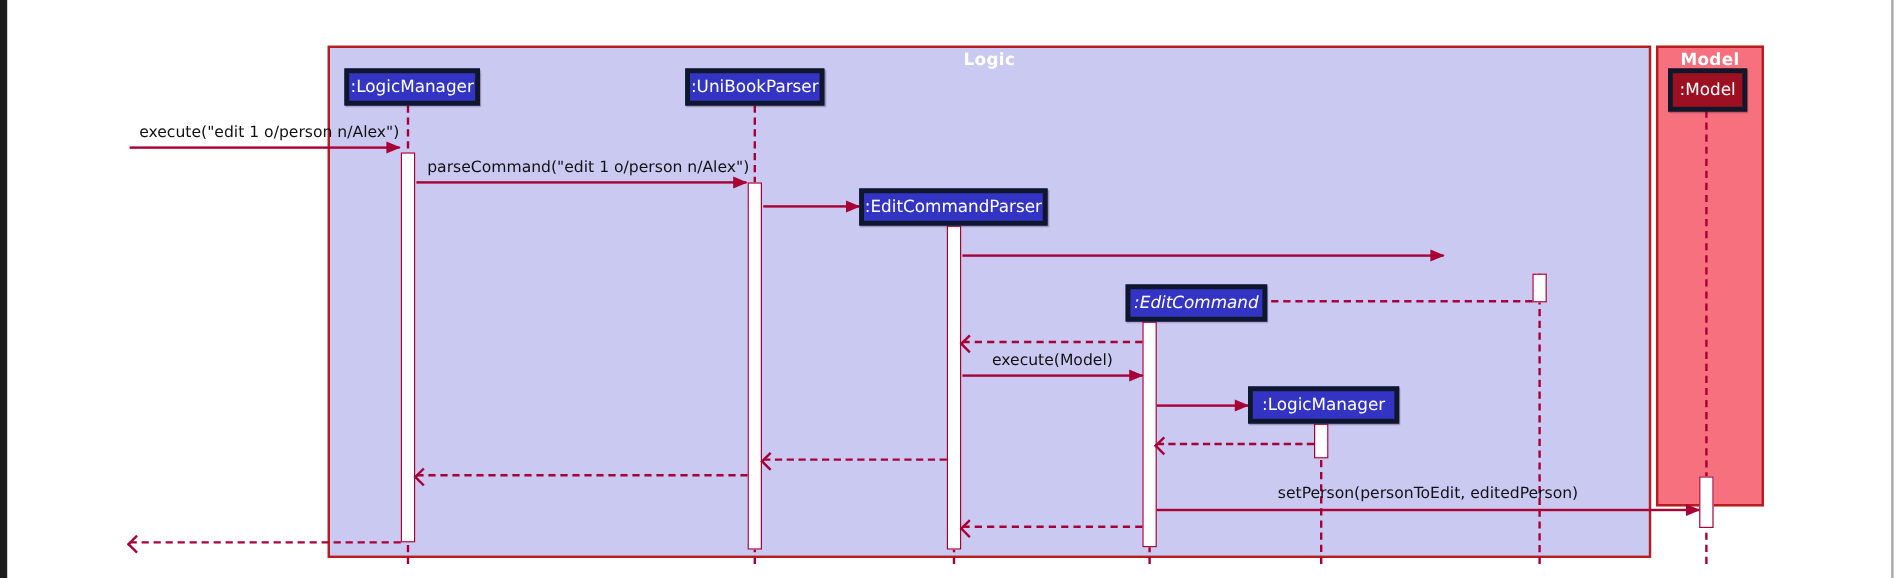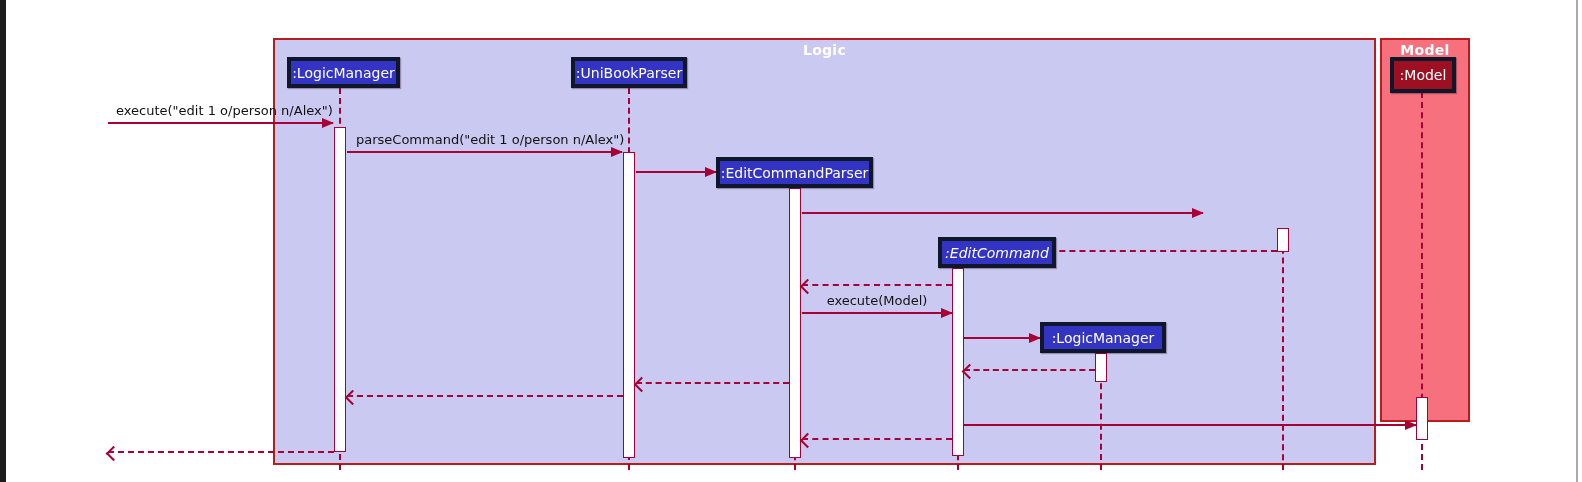--- a/index.html
+++ b/index.html
@@ -87,20 +87,21 @@
   <div class="head-left-open" style="left:964px;top:366px;"></div>
 
   <div class="msg-line dashed" style="left:636px;top:382px;width:153px;"></div>
   <div class="head-left-open" style="left:636px;top:379px;"></div>
 
   <div class="msg-line dashed" style="left:347px;top:395px;width:276px;"></div>
   <div class="head-left-open" style="left:347px;top:392px;"></div>
 
   <div class="msg-line" style="left:964px;top:424px;width:452px;"></div>
   <div class="head-right" style="left:1405px;top:420px;"></div>
+  <div class="msg-label centered" style="left:1190px;top:404px;">setPerson(personToEdit, editedPerson)</div>
 
   <div class="msg-line dashed" style="left:802px;top:438px;width:150px;"></div>
   <div class="head-left-open" style="left:802px;top:435px;"></div>
 
   <div class="msg-line dashed" style="left:108px;top:451px;width:226px;"></div>
   <div class="head-left-open" style="left:108px;top:448px;"></div>
 
   <div class="pbox" style="left:287px;top:57px;width:113px;height:31px;">:LogicManager</div>
   <div class="pbox" style="left:571px;top:57px;width:116px;height:31px;">:UniBookParser</div>
   <div class="pbox" style="left:716px;top:157px;width:157px;height:31px;">:EditCommandParser</div>

